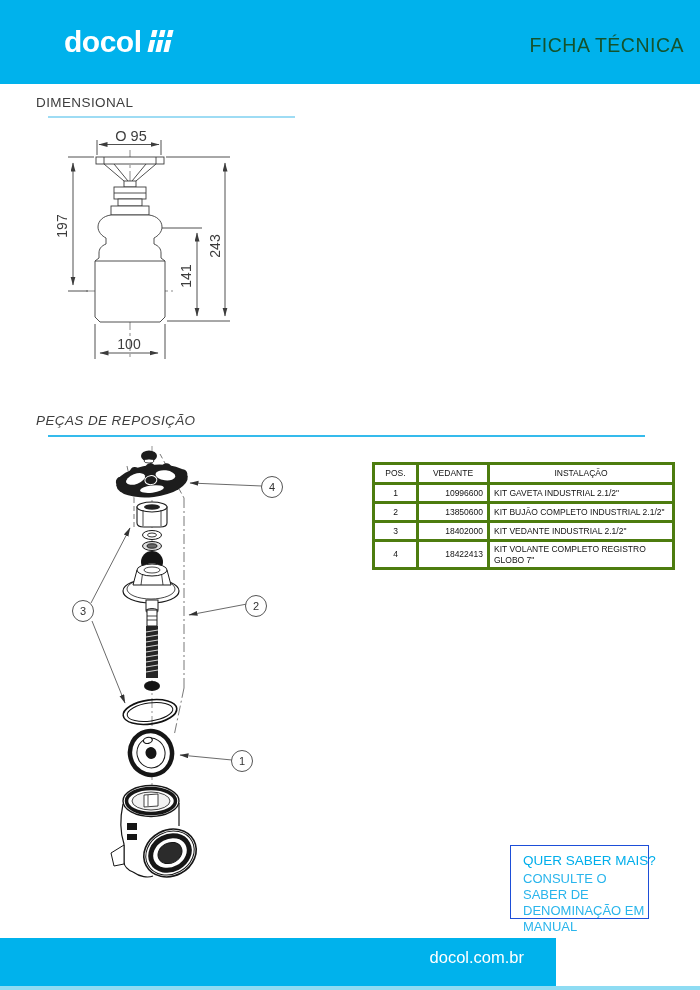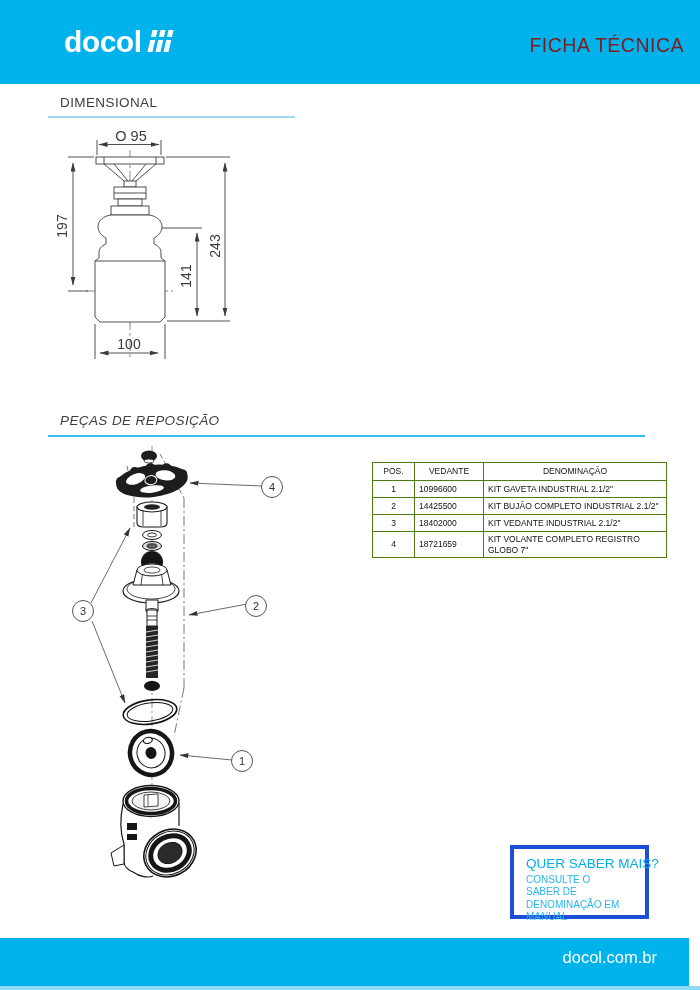--- a/index.html
+++ b/index.html
@@ -11,52 +11,52 @@
           display:flex;align-items:center;justify-content:space-between;box-sizing:border-box;
           padding:0 16px 0 64px;}
   .logo{display:flex;align-items:flex-start;}
   .logo-text{color:#fff;font-weight:bold;font-size:30px;line-height:28px;letter-spacing:-0.5px;}
   .logo-mark{display:flex;margin-left:5px;margin-top:2px;}
   .logo-stripe{width:4.5px;margin-left:3.5px;transform:skewX(-13deg);display:flex;
                flex-direction:column;}
   .logo-stripe .seg-a{height:7px;background:#fff;}
   .logo-stripe .seg-gap{height:3px;}
   .logo-stripe .seg-b{height:12px;background:#fff;}
-  .header-title{color:#7f1d1d;font-size:19.5px;font-weight:400;letter-spacing:0.5px;margin-top:7px;}
-
-  
-  .section-title{position:absolute;left:60px;margin:0;color:#3e3e3e;font-size:13.5px;
+  .header-title{color:#14532d;font-size:19.5px;font-weight:400;letter-spacing:0.5px;margin-top:7px;}
+
+  
+  .section-title{position:absolute;left:36px;margin:0;color:#3e3e3e;font-size:13.5px;
                  font-weight:400;letter-spacing:0.4px;}
   .rule{position:absolute;left:48px;height:2px;}
   .rule-dimensional{top:116px;width:247px;background:#9edcf4;}
   .rule-pecas{top:435px;width:597px;background:#35bbec;}
 
   
   svg{position:absolute;}
   .draw text{font-family:"Liberation Sans",sans-serif;fill:#3c3c3c;}
   .xpl text{font-family:"Liberation Sans",sans-serif;fill:#333;}
 
   
   .parts-table{position:absolute;left:372px;top:462px;width:267px;border-collapse:collapse;
                font-size:8.5px;color:#111;table-layout:fixed;}
-  .parts-table th,.parts-table td{border:1px solid #4d7c0f;padding:2px 4px;line-height:1.25;}
+  .parts-table th,.parts-table td{border:3px solid #4d7c0f;padding:2px 4px;line-height:1.25;}
   .parts-table th{font-weight:400;text-align:center;height:13px;}
   .parts-table td{height:12px;vertical-align:middle;}
   .col-pos{width:33px;text-align:center;}
-  .col-cod{width:60px;text-align:left;}
+  .col-cod{width:60px;text-align:right;}
   .col-den{width:174px;text-align:left;}
 
   
   .info-box{position:absolute;left:510px;top:845px;width:139px;height:74px;
-            border:4px solid #1d4ed8;box-sizing:border-box;}
+            border:1px solid #1d4ed8;box-sizing:border-box;}
   .info-title{margin:7px 0 3px 12px;color:#00aeeb;font-size:13.5px;font-weight:400;white-space:nowrap;}
-  .info-line{margin:0 0 0 12px;color:#2ab5ec;font-size:10px;line-height:1.24;font-weight:400;}
-
-  
-  .footer{position:absolute;left:0;bottom:0;width:689px;height:52px;background:#00b2ec;}
+  .info-line{margin:0 0 0 12px;color:#2ab5ec;font-size:13px;line-height:1.24;font-weight:400;}
+
+  
+  .footer{position:absolute;left:0;bottom:0;width:556px;height:52px;background:#00b2ec;}
   .footer-url{position:absolute;right:32px;top:10px;color:#fff;font-size:16.5px;}
   .footer-strip{position:absolute;left:0;bottom:0;width:700px;height:4px;background:#8edcf3;}
 </style>
 </head>
 <body>
 
 <div class="page">
 
   <div class="header">
     <div class="logo">
@@ -283,42 +283,42 @@
       <circle cx="242" cy="761" r="10.5" fill="#fff" stroke="#555" stroke-width="1"></circle>
       <text x="242" y="765" font-size="11" text-anchor="middle">1</text>
     </g>
   </svg>
 
   <table class="parts-table">
     <thead>
       <tr>
         <th class="col-pos">POS.</th>
         <th class="col-cod">VEDANTE</th>
-        <th class="col-den">DENOMINAÇÃO</th>
+        <th class="col-den">INSTALAÇÃO</th>
       </tr>
     </thead>
     <tbody>
       <tr>
         <td class="col-pos">1</td>
         <td class="col-cod">10996600</td>
         <td class="col-den">KIT GAVETA INDUSTRIAL 2.1/2"</td>
       </tr>
       <tr>
         <td class="col-pos">2</td>
-        <td class="col-cod">14425500</td>
+        <td class="col-cod">13850600</td>
         <td class="col-den">KIT BUJÃO COMPLETO INDUSTRIAL 2.1/2"</td>
       </tr>
       <tr>
         <td class="col-pos">3</td>
         <td class="col-cod">18402000</td>
         <td class="col-den">KIT VEDANTE INDUSTRIAL 2.1/2"</td>
       </tr>
       <tr>
         <td class="col-pos">4</td>
-        <td class="col-cod">18721659</td>
+        <td class="col-cod">18422413</td>
         <td class="col-den">KIT VOLANTE COMPLETO REGISTRO GLOBO 7"</td>
       </tr>
     </tbody>
   </table>
 
   <div class="info-box">
     <p class="info-title">QUER SABER MAIS?</p>
     <p class="info-line">CONSULTE O</p>
     <p class="info-line">SABER DE</p>
     <p class="info-line">DENOMINAÇÃO EM</p>

